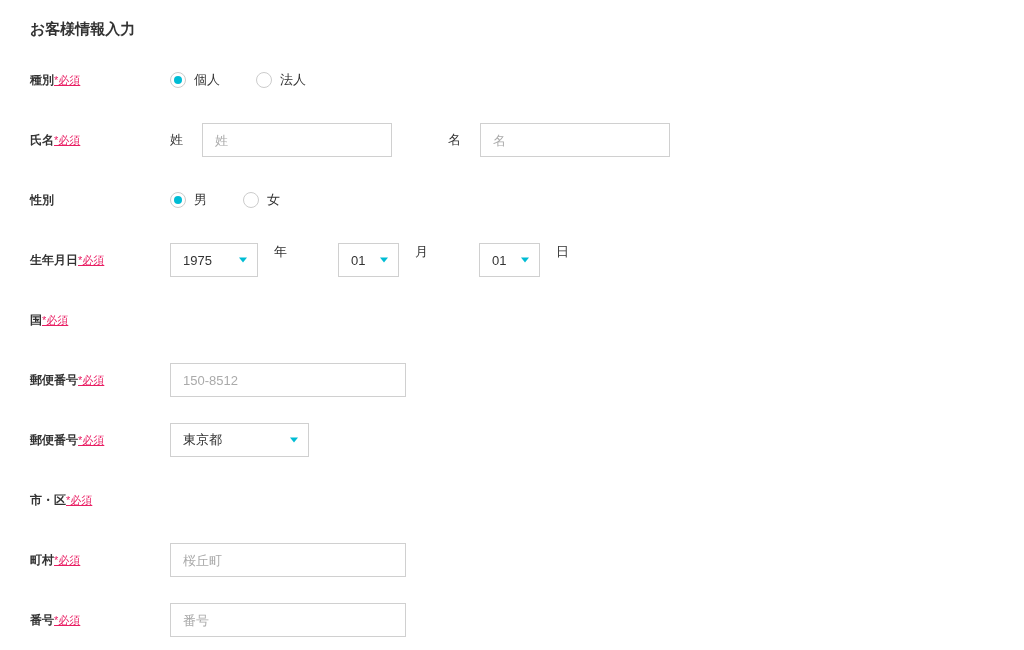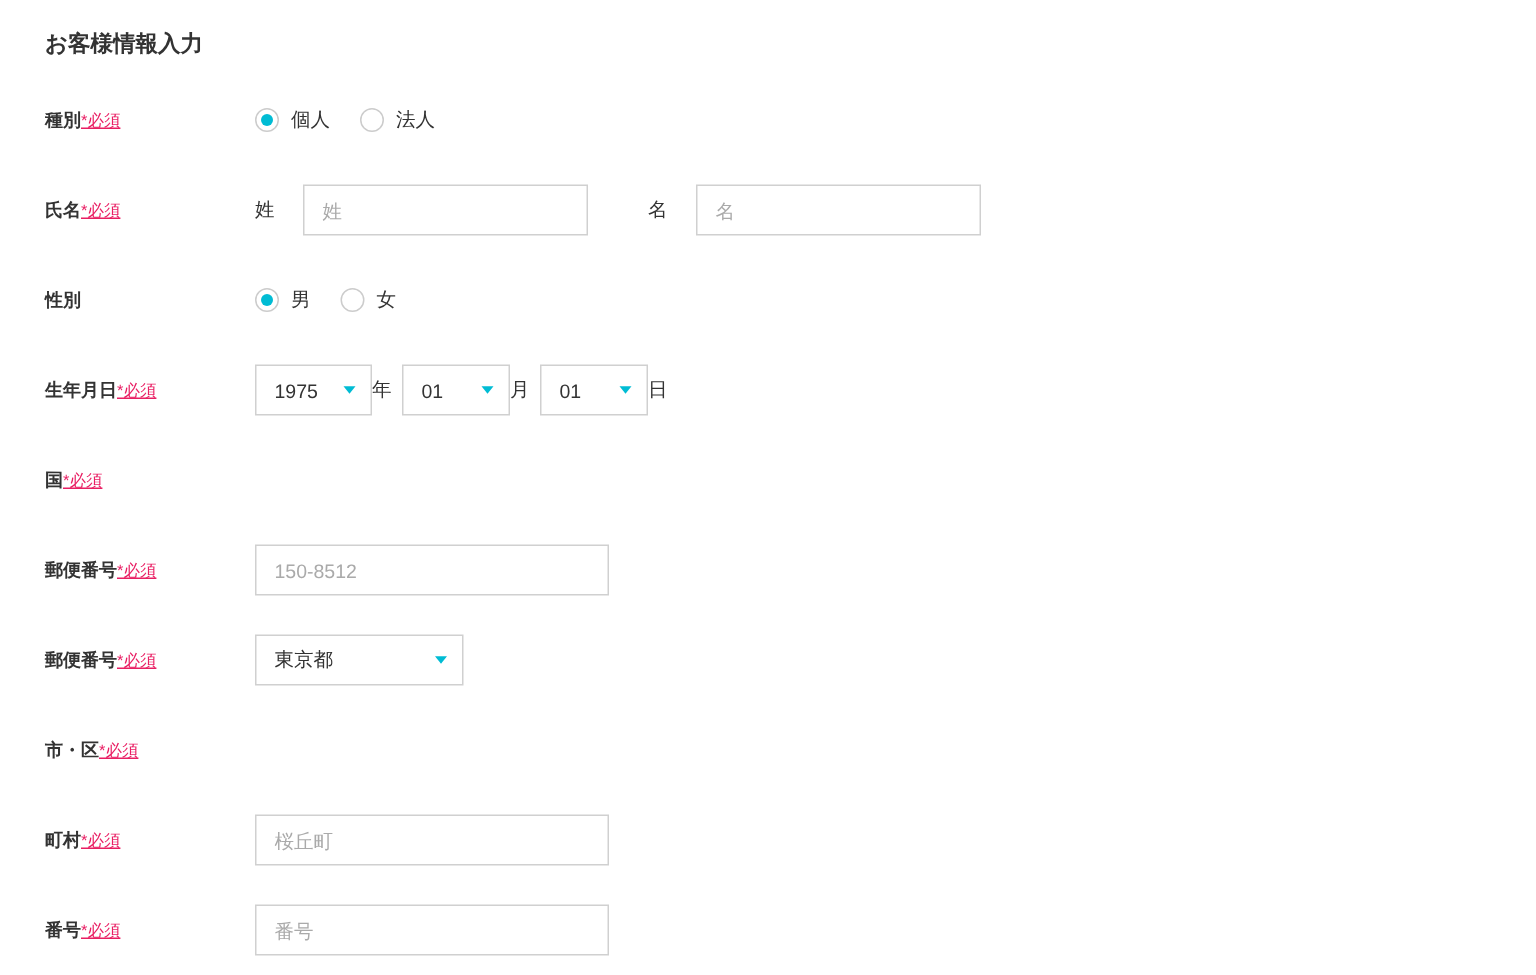--- a/index.html
+++ b/index.html
@@ -34,22 +34,22 @@
       color: #333;
       font-size: 12px;
     }
     .required {
       color: #e91e63;
       font-size: 11px;
       text-decoration: underline;
     }
     .field-col {
       display: flex;
-      align-items: center;
-      gap: 0;
+      align-items: flex-start;
+      gap: 16px;
       flex-wrap: wrap;
     }
     .radio-group {
       display: flex;
       align-items: center;
       gap: 8px;
       margin-right: 20px;
     }
     .radio {
       width: 16px;
@@ -108,22 +108,22 @@
       position: absolute;
       right: 10px;
       top: 50%;
       transform: translateY(-50%);
       width: 0;
       height: 0;
       border-left: 4px solid transparent;
       border-right: 4px solid transparent;
       border-top: 5px solid #00bcd4;
     }
-    .select-year { width: 78px; }
-    .select-md { width: 72px; }
+    .select-year { width: 88px; }
+    .select-md { width: 61px; margin-left: 28px; }
     .select-country { width: 172px; }
     .select-pref { width: 139px; }
     .name-group { display: flex; align-items: center; gap: 12px; margin-right: 40px; }
   </style>
 </head>
 <body>
 
 <h1 class="page-title">お客様情報入力</h1>
 
 <div class="form-row">

